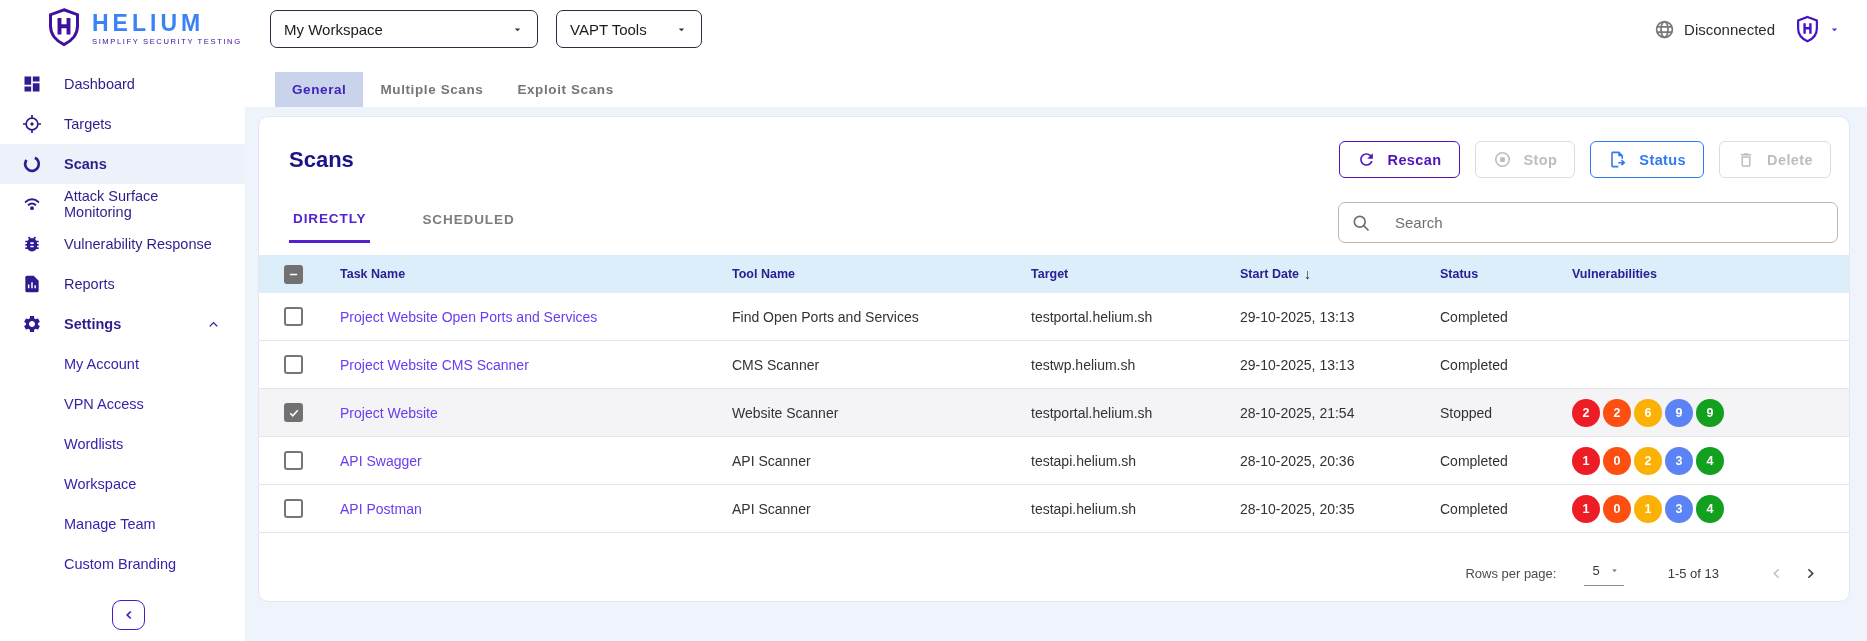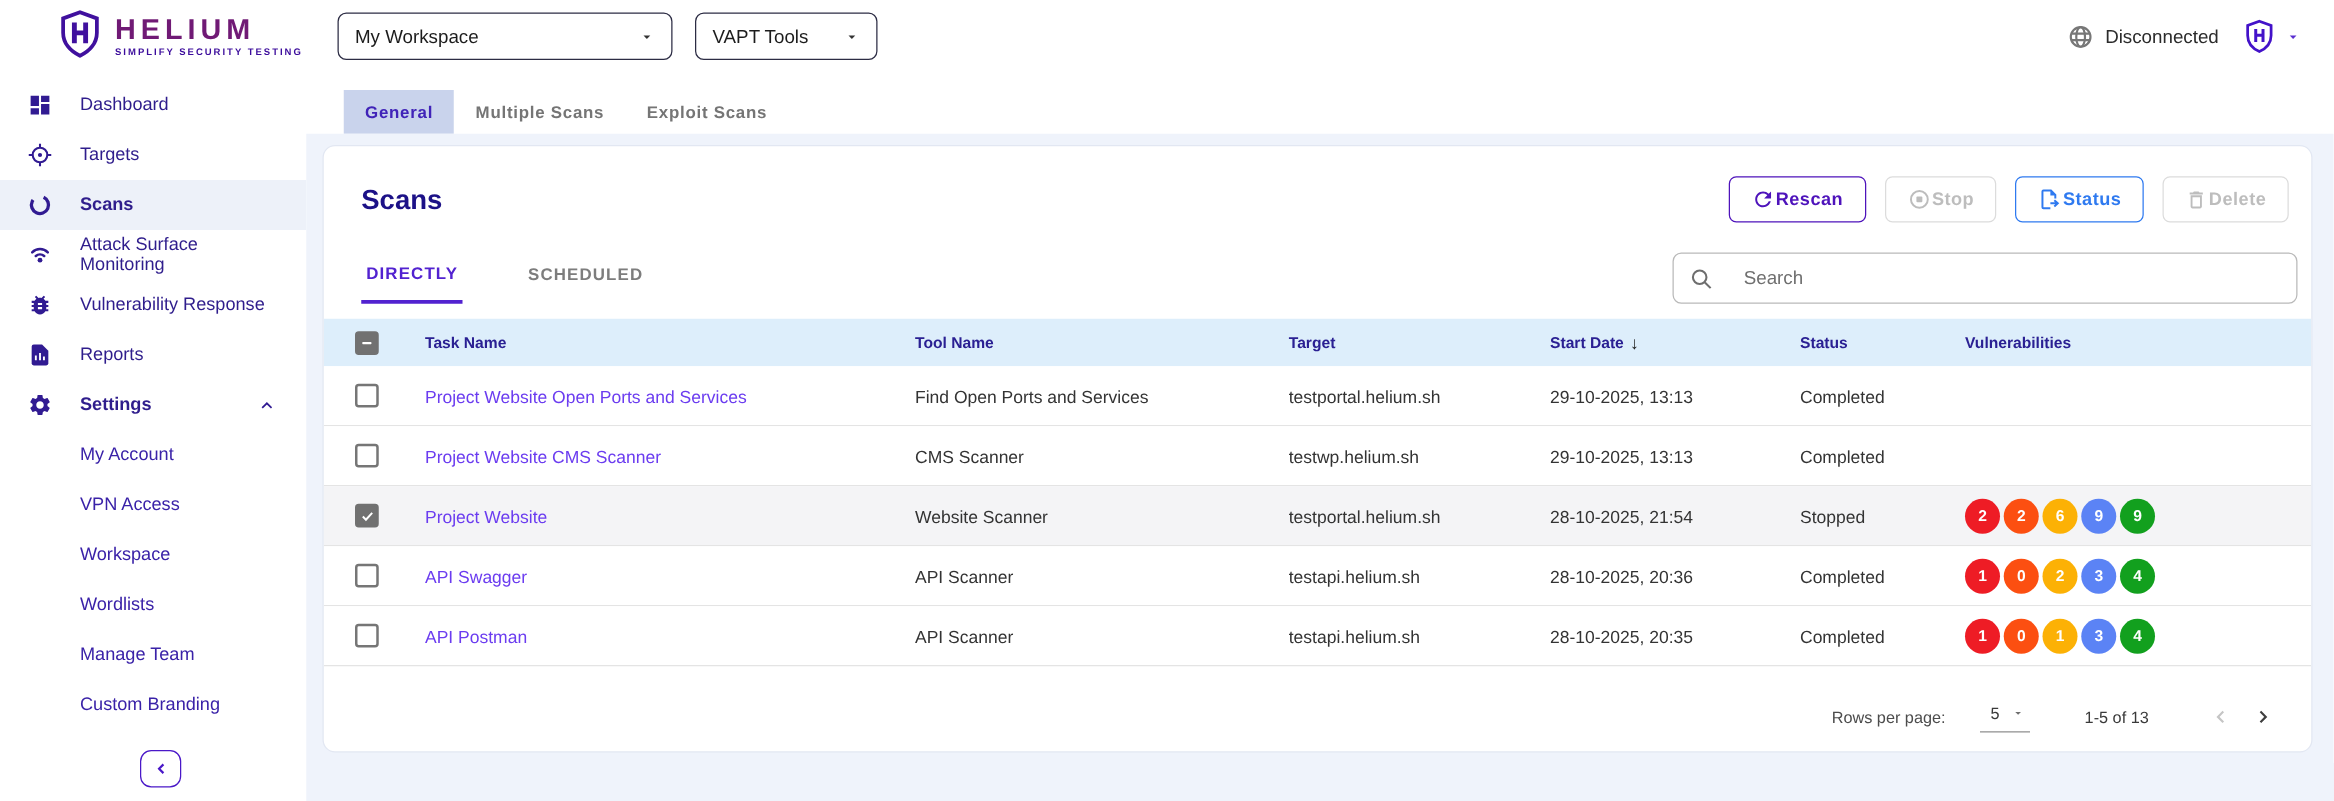--- a/index.html
+++ b/index.html
@@ -3,22 +3,22 @@
 <meta charset="utf-8">
 <style>
   * { margin:0; padding:0; box-sizing:border-box; }
   html,body { width:1867px; height:641px; overflow:hidden; background:#fff;
               font-family:"Liberation Sans", sans-serif; }
 
   
   .topbar { height:58px; display:flex; align-items:center; background:#fff; }
   .logo-wrap { width:257px; padding-left:46px; display:flex; align-items:center; gap:10px; flex-shrink:0; }
   .logo-shield { color:#40109e; }
-  .logo-text .name { font-size:23px; font-weight:700; letter-spacing:4px; color:#701a75; line-height:1; }
-  .logo-text .tagline { font-size:7.6px; font-weight:700; letter-spacing:1.6px; color:#3c0d9c; margin-top:2px; }
+  .logo-text .name { font-size:23px; font-weight:700; letter-spacing:4px; color:#3b82f6; line-height:1; }
+  .logo-text .tagline { font-size:7.6px; font-weight:400; letter-spacing:1.6px; color:#3c0d9c; margin-top:2px; }
   .selects { display:flex; gap:18px; margin-left:13px; }
   .select { border:1.7px solid #2c2c44; border-radius:7px; height:38px; display:flex; align-items:center;
             justify-content:space-between; padding:0 13px; font-size:15px; color:#1c1c1c; background:#fff; cursor:pointer; }
   .select.workspace { width:268px;gap:24px; }
   .select.tools { width:146px; }
   .topbar-right { margin-left:auto; display:flex; align-items:center; padding-right:26px; }
   .conn-label { font-size:15px; color:#2b2b2b; margin:0 20px 0 9px; }
   .user-shield { color:#4312c9; display:flex; }
   .user-caret { color:#5a2fd0; margin-left:8px; display:flex; }
 
@@ -45,21 +45,21 @@
   .tab { padding:10px 17px; font-size:13.5px; letter-spacing:.6px; color:#757575; font-weight:600; cursor:pointer; }
   .tab.active { background:#c9d3ec; color:#4023b8; font-weight:700; }
 
   .card-wrap { flex:1; background:#eff3fb; padding:9px 17px 0 13px; }
   .card { background:#fff; border:1px solid #e2e7f2; border-radius:10px; height:486px;
           display:flex; flex-direction:column; overflow:hidden; }
 
   .card-head { display:flex; align-items:center; padding:24px 18px 10px 30px; }
   .card-title { font-size:22px; font-weight:700; color:#1c1187; }
   .actions { margin-left:auto; display:flex; gap:15px; }
-  .btn { height:37px; border-radius:6px; border:1.7px solid; display:flex; align-items:center; gap:1px;
+  .btn { height:37px; border-radius:6px; border:1.7px solid; display:flex; align-items:center; gap:12px;
          padding:0 17px; font-size:14.5px; font-weight:700; letter-spacing:.4px; background:#fff; cursor:pointer; }
   .btn svg { flex-shrink:0; }
   .btn.rescan { color:#4e13bb; border-color:#4e13bb; }
   .btn.export { color:#2f7af0; border-color:#2f7af0; }
   .btn.disabled { color:#bdbdbd; border-color:#dcdcdc; cursor:default; }
 
   .subtabs-row { display:flex; align-items:center; padding:14px 11px 0 30px; }
   .subtab { font-size:13.5px; font-weight:700; letter-spacing:.9px; color:#7d7d7d;
             padding:8px 4px 14px; margin-right:48px; cursor:pointer; }
   .subtab.active { color:#5222d0; border-bottom:3px solid #5222d0; }
@@ -216,24 +216,24 @@
           </svg>
       </span>
     </div>
     <div class="sub-item">
       <span>My Account</span>
     </div>
     <div class="sub-item">
       <span>VPN Access</span>
     </div>
     <div class="sub-item">
+      <span>Wordlists</span>
+    </div>
+    <div class="sub-item">
       <span>Workspace</span>
-    </div>
-    <div class="sub-item">
-      <span>Wordlists</span>
     </div>
     <div class="sub-item">
       <span>Manage Team</span>
     </div>
     <div class="sub-item">
       <span>Custom Branding</span>
     </div>
     <div class="collapse-btn">
       <svg width="14" height="14" viewBox="0 0 24 24" fill="none" stroke="currentColor" stroke-width="3">
           <path d="M15 6l-6 6 6 6"></path>

